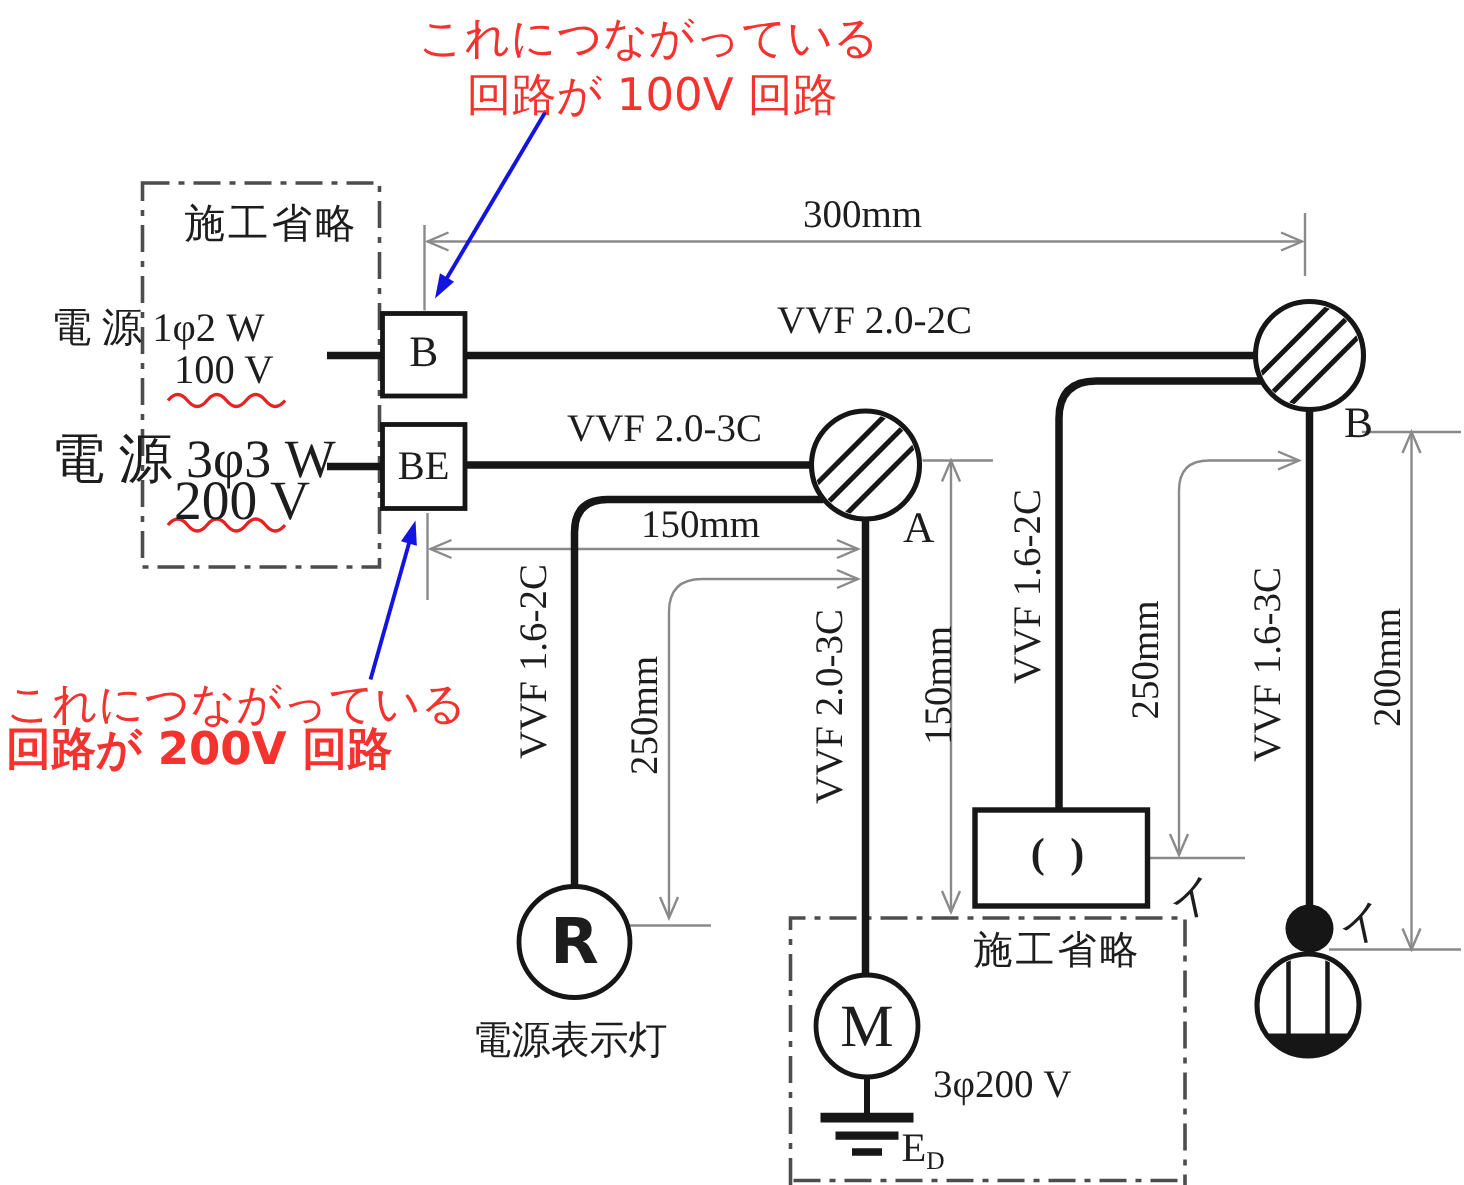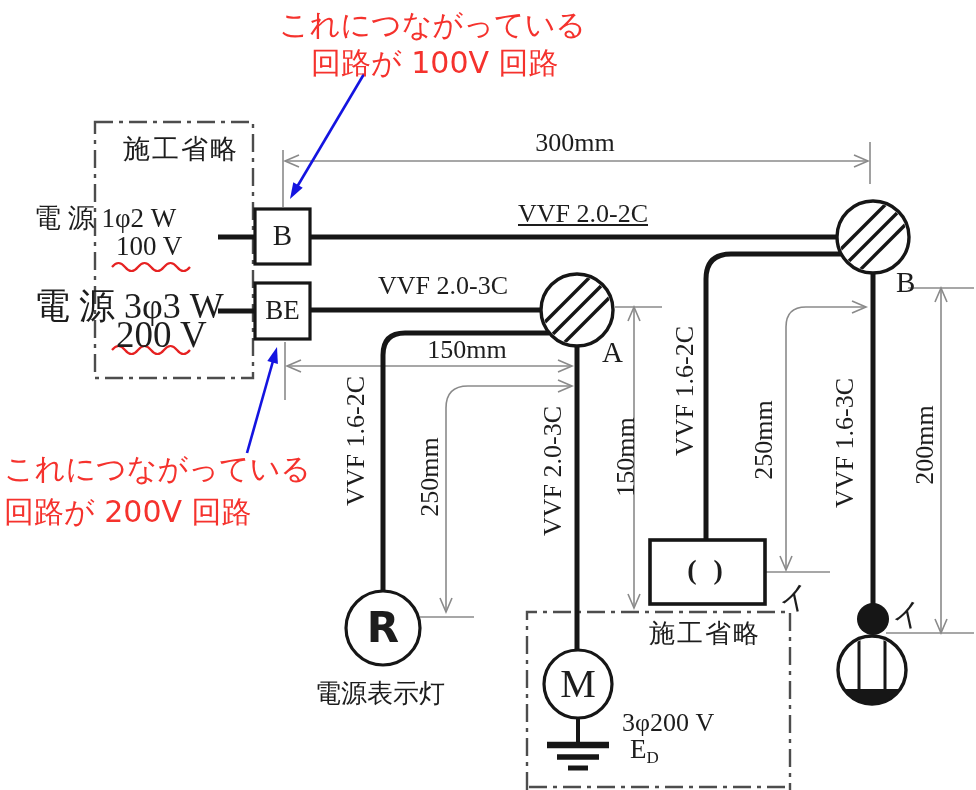--- a/index.html
+++ b/index.html
@@ -144,51 +144,51 @@
 
     <g stroke="#e62222" stroke-width="2.2" fill="none">
       <path d="M112,267 q6.5,-8 13,0 t13,0 t13,0 t13,0 t13,0 t13,0"></path>
       <path d="M112,350 q6.5,-8 13,0 t13,0 t13,0 t13,0 t13,0 t13,0"></path>
     </g>
   </svg>
 
   <div class="txt note" style="left:279px;top:5px;">これにつながっている</div>
   <div class="txt note" style="left:279px;top:43px;margin-left:32px;">回路が 100V 回路</div>
   <div class="txt note" style="left:4px;top:449px;">これにつながっている</div>
-  <div class="txt note" style="left:4px;top:492px;">回路が 200V 回路</div>
+  <div class="txt note" style="left:4px;top:479px;font-weight:bold;">回路が 200V 回路</div>
 
   <div class="txt jp" style="left:123px;top:131px;font-size:27px;">施工省略</div>
   <div class="txt" style="left:34px;top:200px;font-size:27px;">電 源 1φ2 W</div>
   <div class="txt" style="left:116px;top:231px;font-size:27px;">100 V</div>
   <div class="txt" style="left:34px;top:282px;font-size:36px;">電 源 3φ3 W</div>
   <div class="txt" style="left:116px;top:313px;font-size:37px;">200 V</div>
 
   <div class="txt boxlbl" style="left:255px;top:209px;width:55px;height:55px;line-height:53px;">B</div>
   <div class="txt boxlbl" style="left:255px;top:283px;width:55px;height:40px;line-height:54px;font-size:27px;">BE</div>
 
-  <div class="txt ct" style="left:583px;top:199px;text-decoration:underline;">VVF 2.0-2C</div>
+  <div class="txt ct" style="left:583px;top:199px;">VVF 2.0-2C</div>
   <div class="txt ct" style="left:443px;top:271px;">VVF 2.0-3C</div>
   <div class="txt ct" style="left:546px;top:128px;margin-left:29px;">300mm</div>
   <div class="txt ct" style="left:467px;top:335px;">150mm</div>
 
   <div class="txt devlbl" style="left:602px;top:336px;">A</div>
   <div class="txt devlbl" style="left:896px;top:266px;">B</div>
 
   <div class="txt vt" style="left:356px;top:441px;">VVF 1.6-2C</div>
   <div class="txt vt" style="left:430px;top:477px;">250mm</div>
   <div class="txt vt" style="left:553px;top:471px;">VVF 2.0-3C</div>
   <div class="txt vt" style="left:626px;top:457px;">150mm</div>
   <div class="txt vt" style="left:685px;top:391px;">VVF 1.6-2C</div>
   <div class="txt vt" style="left:764px;top:440px;">250mm</div>
   <div class="txt vt" style="left:845px;top:443px;">VVF 1.6-3C</div>
   <div class="txt vt" style="left:925px;top:445px;">200mm</div>
 
   <div class="txt rlbl" style="left:353px;top:600px;width:60px;height:56px;line-height:56px;text-align:center;font-size:42px;">R</div>
   <div class="txt ct" style="left:380px;top:676px;font-family:Liberation Mono, monospace;">電源表示灯</div>
   <div class="txt" style="left:548px;top:658px;width:60px;height:52px;line-height:52px;text-align:center;font-size:40px;">M</div>
   <div class="txt" style="left:622px;top:668px;margin-top:40px;">3φ200 V</div>
-  <div class="txt" style="left:601px;top:734px;font-size:27px;margin-left:29px;"><span>E</span><span class="sub">D</span></div>
+  <div class="txt" style="left:601px;top:750px;font-size:27px;"><span>E</span><span class="sub">D</span></div>
   <div class="txt" style="left:650px;top:540px;width:115px;height:62px;line-height:60px;text-align:center;font-size:28px;font-weight:700;letter-spacing:5px;">( )</div>
   <div class="txt jp" style="left:649px;top:616px;">施工省略</div>
   <div class="txt ikat" style="left:779px;top:578px;">イ</div>
   <div class="txt ikat" style="left:892px;top:595px;">イ</div>
 
 </div>
 
 </body></html>

